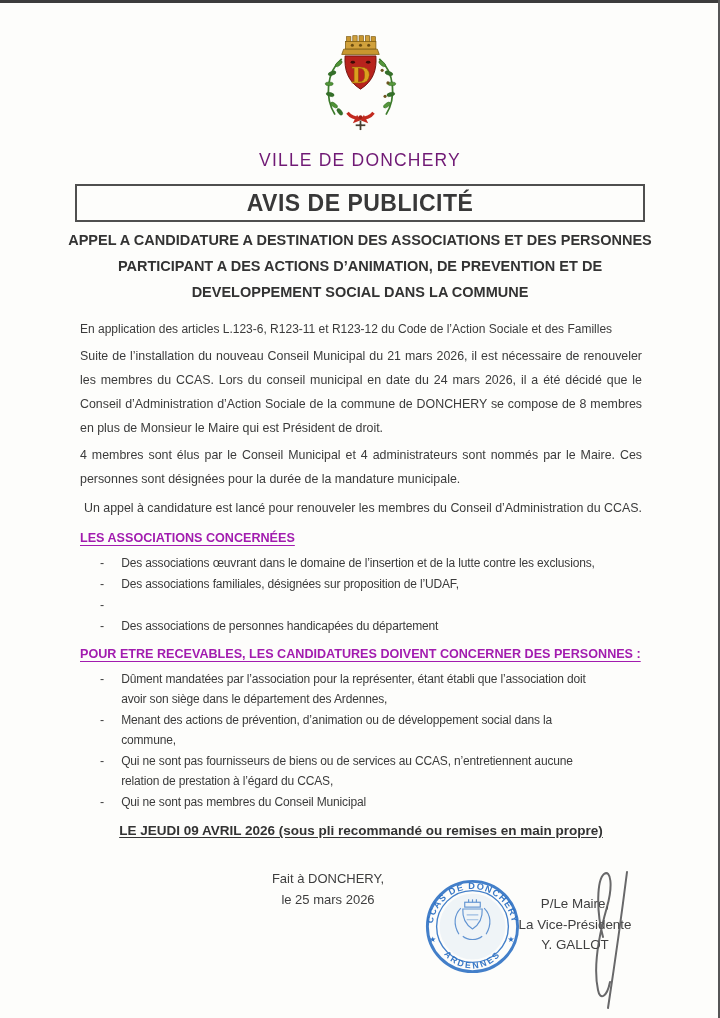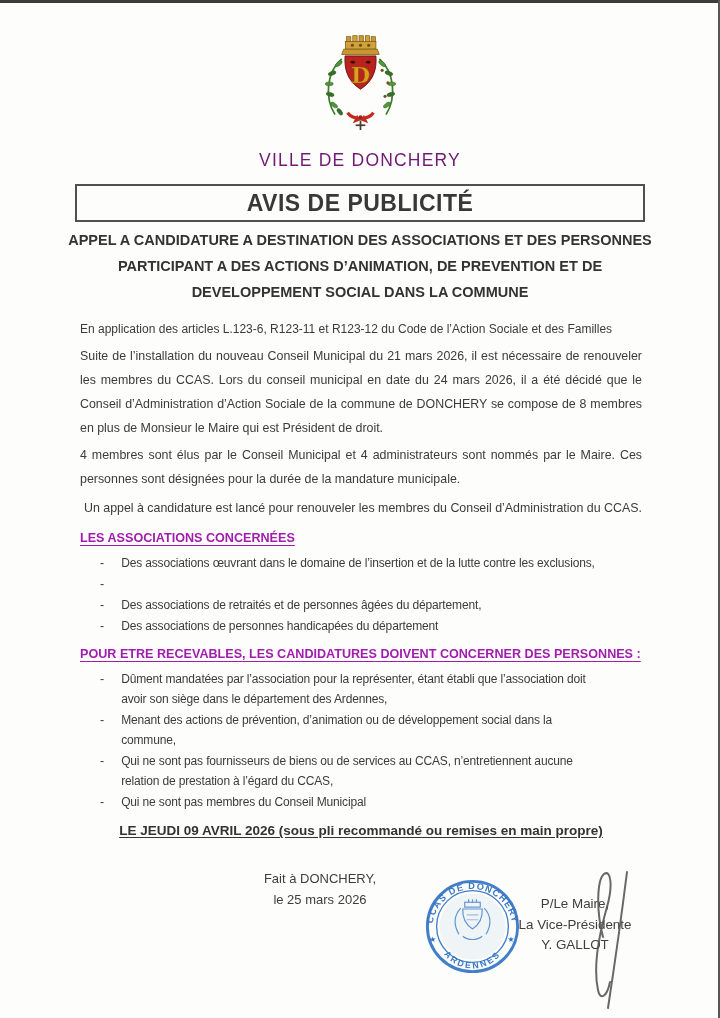--- a/index.html
+++ b/index.html
@@ -21,21 +21,21 @@
   .section-heading{margin-top:9px;font-weight:bold;font-size:12.6px;line-height:19px;
                    text-decoration:underline;text-underline-offset:3px;color:#a21caf;}
   ul.dash-list{list-style:none;margin:5px 0 0;padding:0 0 0 20px;}
   li.dash-item{display:flex;gap:17px;line-height:20px;margin-top:1px;}
   .dash{flex:0 0 auto;}
   .li-text{white-space:pre-line;font-size:12px;letter-spacing:-.15px;}
 
   .deadline{margin-top:9px;text-align:center;font-weight:bold;font-size:13.5px;line-height:20px;color:#333;}
   .deadline div{text-decoration:underline;text-underline-offset:2px;}
 
-  .fait-block{position:absolute;left:240px;top:868px;width:160px;text-align:center;
+  .fait-block{position:absolute;left:248px;top:868px;width:160px;text-align:center;
               font-size:13px;line-height:21px;color:#3e3e3e;}
   .stamp{position:absolute;left:424px;top:878px;}
   .sig-block{position:absolute;left:505px;top:894px;width:140px;text-align:center;
              font-size:13.4px;line-height:20.5px;color:#3f3f3f;}
   .sig-stroke{position:absolute;left:572px;top:862px;}
 </style>
 </head>
 <body>
 
 <div class="page">
@@ -116,24 +116,24 @@
     <p class="para para-call">Un appel à candidature est lancé pour renouveler les membres du Conseil d’Administration du CCAS.</p>
 
     <div class="section-heading">LES ASSOCIATIONS CONCERNÉES</div>
     <ul class="dash-list">
         <li class="dash-item">
           <span class="dash">-</span>
           <span class="li-text">Des associations œuvrant dans le domaine de l’insertion et de la lutte contre les exclusions,</span>
         </li>
         <li class="dash-item">
           <span class="dash">-</span>
-        </li>
-        <li class="dash-item">
-          <span class="dash">-</span>
-          <span class="li-text">Des associations de retraités et de personnes âgées du département,</span>
+          <span class="li-text">Des associations familiales, désignées sur proposition de l’UDAF,</span>
+        </li>
+        <li class="dash-item">
+          <span class="dash">-</span>
         </li>
         <li class="dash-item">
           <span class="dash">-</span>
           <span class="li-text">Des associations de personnes handicapées du département</span>
         </li>
       </ul>
 
     <div class="section-heading">POUR ETRE RECEVABLES, LES CANDIDATURES DOIVENT CONCERNER DES PERSONNES :</div>
     <ul class="dash-list">
         <li class="dash-item">

